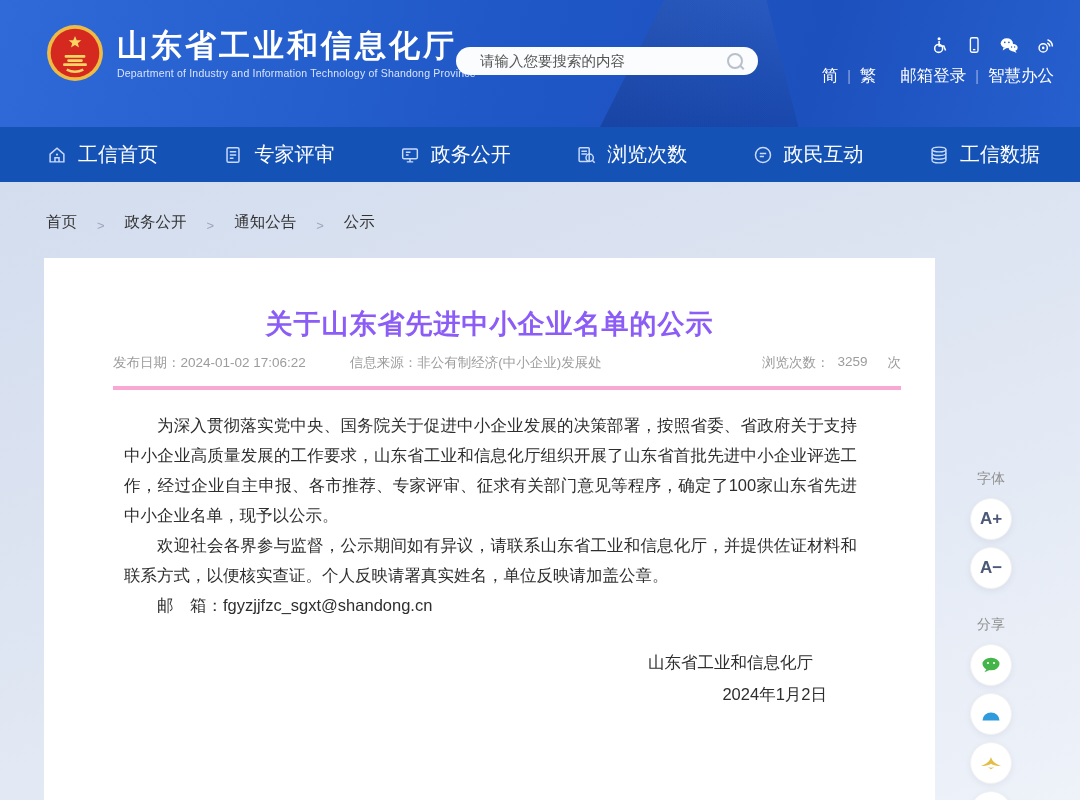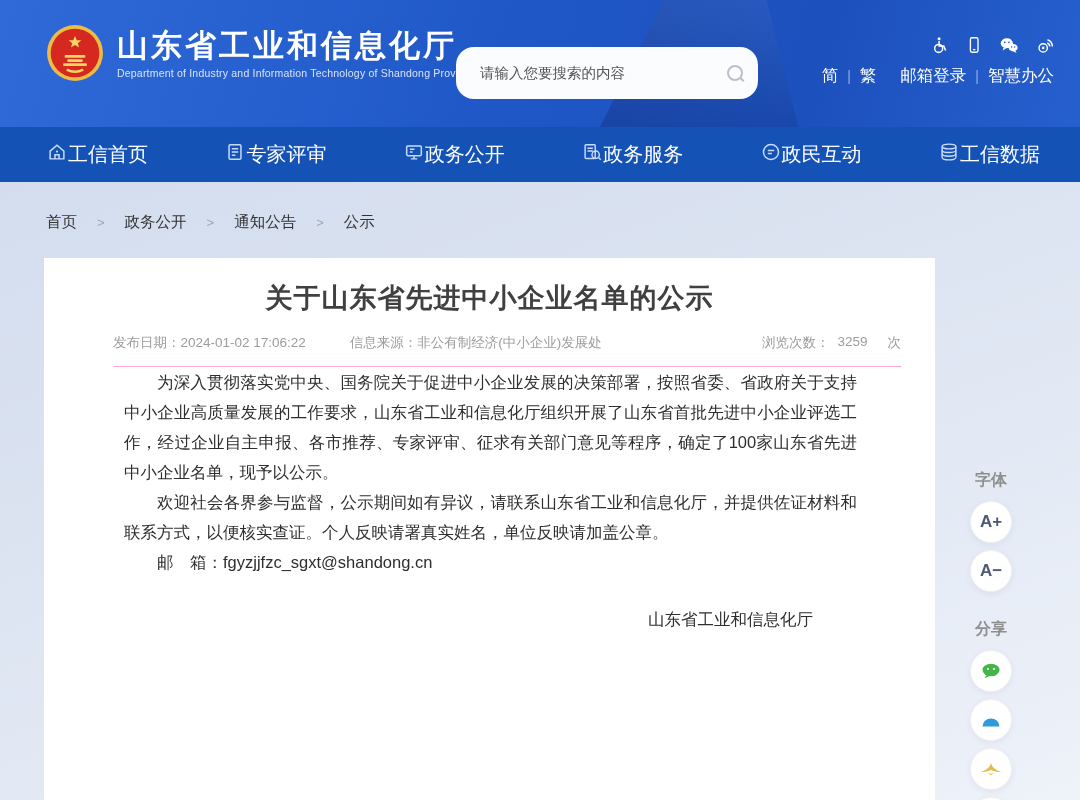--- a/index.html
+++ b/index.html
@@ -12,21 +12,21 @@
     background: linear-gradient(105deg,#2f6ad8 0%,#2058c8 45%,#1c50bd 75%,#2660ce 100%); }
   .site-header::before { content:""; position:absolute; left:600px; top:0; width:320px; height:100%;
     background: linear-gradient(100deg, rgba(8,24,84,.16) 0%, rgba(8,24,84,0) 65%),
                 linear-gradient(180deg, rgba(255,255,255,.06), rgba(6,20,70,.14));
     clip-path: polygon(20% 0, 52% 0, 62% 100%, 0% 100%); }
   .brand { position:absolute; left:46px; top:24px; display:flex; align-items:center; gap:13px; cursor:pointer; }
   .emblem { width:58px; height:58px; display:block; }
   .site-name { font-size:31px; font-weight:bold; color:#fff; letter-spacing:3px; line-height:36px; white-space:nowrap; }
   .site-name-en { font-size:10.5px; color:#d8e4fa; margin-top:3px; letter-spacing:.2px; white-space:nowrap; }
 
-  .search-box { position:absolute; left:456px; top:47px; width:302px; height:52px;
+  .search-box { position:absolute; left:456px; top:47px; width:302px; height:28px;
     background:#fbfcfe; border-radius:18px; display:flex; align-items:center; }
   .search-input { flex:1; height:100%; border:none; outline:none; background:transparent;
     padding:0 8px 0 24px; font-size:14.5px; color:#333; font-family:inherit; }
   .search-input::placeholder { color:#555; }
   .search-icon { width:16px; height:16px; border:2px solid #b9c0cc; border-radius:50%;
     margin-right:15px; position:relative; cursor:pointer; flex:none; }
   .search-icon::after { content:""; position:absolute; width:2px; height:5px; background:#b9c0cc;
     transform:rotate(-45deg); right:-2px; bottom:-3px; }
 
   .header-right { position:absolute; right:26px; top:36px; display:flex; flex-direction:column; align-items:flex-end; gap:11px; }
@@ -34,52 +34,52 @@
   .quick-icons span { display:block; cursor:pointer; }
   .quick-icons svg { display:block; }
   .quick-links { display:flex; align-items:center; font-size:16.5px; color:#fff; }
   .ql-item { cursor:pointer; white-space:nowrap; }
   .ql-sep { color:rgba(255,255,255,.5); margin:0 9px; font-size:14px; }
   .ql-gap { width:24px; }
 
   
   .main-nav { position:absolute; top:127px; left:0; width:100%; height:55px; background:#1452b6;
     display:flex; align-items:center; justify-content:space-between; padding:0 40px 0 46px; }
-  .nav-item { display:flex; align-items:flex-start; gap:0; color:#fff; font-size:20px; cursor:pointer; white-space:nowrap; }
+  .nav-item { display:flex; align-items:center; gap:10px; color:#fff; font-size:20px; cursor:pointer; white-space:nowrap; }
   .nav-item svg { display:block; }
 
   
-  .breadcrumb { position:absolute; top:212px; left:46px; display:flex; align-items:center; font-size:15.5px; color:#333; }
+  .breadcrumb { position:absolute; top:212px; left:46px; display:flex; align-items:flex-end; font-size:15.5px; color:#333; }
   .bc-item { cursor:pointer; }
   .bc-sep { color:#9aa7bd; margin:0 20px; font-size:13px; }
 
   
   .card { position:absolute; left:44px; top:258px; width:891px; height:620px; background:#fff; }
-  .article-title { margin:0; padding-top:22px; text-align:center; font-size:27px; font-weight:bold;
-    color:#404040; letter-spacing:1px; }
-  .meta { display:flex; align-items:baseline; margin:18px 34px 0 69px; padding-bottom:14px;
-    border-bottom:1px solid #f9a8d4; font-size:13.5px; color:#9c9c9c; }
+  .article-title { margin:0; padding-top:48px; text-align:center; font-size:27px; font-weight:bold;
+    color:#8b5cf6; letter-spacing:1px; }
+  .meta { display:flex; align-items:baseline; margin:12px 34px 0 69px; padding-bottom:14px;
+    border-bottom:4px solid #f9a8d4; font-size:13.5px; color:#9c9c9c; }
   .meta .src { margin-left:44px; }
   .meta .views { margin-left:auto; display:flex; }
   .meta .views-value { margin:0 8px; }
   .meta .views-unit { margin-left:12px; }
 
-  .article-body { margin:0 78px 0 80px; font-size:16.5px; line-height:30px; color:#2e2e2e; text-align:justify; }
+  .article-body { margin:20px 78px 0 80px; font-size:16.5px; line-height:30px; color:#2e2e2e; text-align:justify; }
   .article-body p { margin:0; text-indent:2em; }
   .attach { margin-top:30px; }
   .word-icon { display:inline-block; width:14px; height:14px; background:#2b579a; color:#fff;
     font-size:9px; font-weight:bold; line-height:14px; text-align:center; border-radius:2px;
     vertical-align:5px; margin:0 5px 0 3px; text-indent:0; }
   .attach-link { color:#222; text-decoration:none; cursor:pointer; }
   .signature { margin:26px 30px 0 0; text-align:right; font-size:16.5px; color:#2e2e2e; line-height:32px; }
   .sig-name { padding-right:14px; }
 
   
   .rail { position:absolute; left:963px; top:470px; width:56px; display:flex; flex-direction:column; align-items:center; }
-  .rail-label { font-size:16px; color:#8f8f8f; margin-bottom:10px;font-weight:bold; }
+  .rail-label { font-size:14px; color:#8f8f8f; margin-bottom:10px; }
   .rail-btn { width:42px; height:42px; border-radius:50%; background:#fff; border:1px solid #f1f1f1;
     box-shadow:0 2px 6px rgba(60,80,120,.08); display:flex; align-items:center; justify-content:center;
     margin-bottom:7px; cursor:pointer; padding:0; font-family:inherit; }
   .font-btn { font-size:17px; font-weight:bold; color:#4b5877; }
   .share-label { margin-top:20px; }
   .rail-btn svg { display:block; }
 </style>
 </head>
 <body>
 
@@ -187,21 +187,21 @@
     </div>
     <div class="nav-item">
       <span>
         <svg width="22" height="22" viewBox="0 0 24 24" fill="none" stroke="#c8dbfc" stroke-width="1.6">
           <rect x="4.5" y="4" width="11" height="15" rx="1"></rect>
           <path d="M7 8 h6 M7 11 h6"></path>
           <circle cx="16" cy="15" r="4"></circle>
           <path d="M18.8 17.8 L21.5 20.5"></path>
         </svg>
       </span>
-      <span>政务服务</span>
+      <span>浏览次数</span>
     </div>
     <div class="nav-item">
       <span>
         <svg width="22" height="22" viewBox="0 0 24 24" fill="none" stroke="#c8dbfc" stroke-width="1.6">
           <circle cx="12" cy="12" r="8.2"></circle>
           <path d="M8.5 10.3 h7 M8.5 13.7 h4.5"></path>
         </svg>
       </span>
       <span>政民互动</span>
     </div>
@@ -243,20 +243,21 @@
         <span class="views-unit">次</span>
       </span>
     </div>
 
     <div class="article-body">
       <p>为深入贯彻落实党中央、国务院关于促进中小企业发展的决策部署，按照省委、省政府关于支持中小企业高质量发展的工作要求，山东省工业和信息化厅组织开展了山东省首批先进中小企业评选工作，经过企业自主申报、各市推荐、专家评审、征求有关部门意见等程序，确定了100家山东省先进中小企业名单，现予以公示。</p>
       <p>欢迎社会各界参与监督，公示期间如有异议，请联系山东省工业和信息化厅，并提供佐证材料和联系方式，以便核实查证。个人反映请署真实姓名，单位反映请加盖公章。</p>
       <p>邮　箱：fgyzjjfzc_sgxt@shandong.cn</p>
       <div class="signature">
         <div class="sig-name">山东省工业和信息化厅</div>
+        <div>2024年1月2日</div>
       </div>
     </div>
   </main>
 
   <aside class="rail">
     <div class="rail-label">字体</div>
     <button class="rail-btn font-btn">A+</button>
     <button class="rail-btn font-btn">A−</button>
     <div class="rail-label share-label">分享</div>
     <button class="rail-btn">

